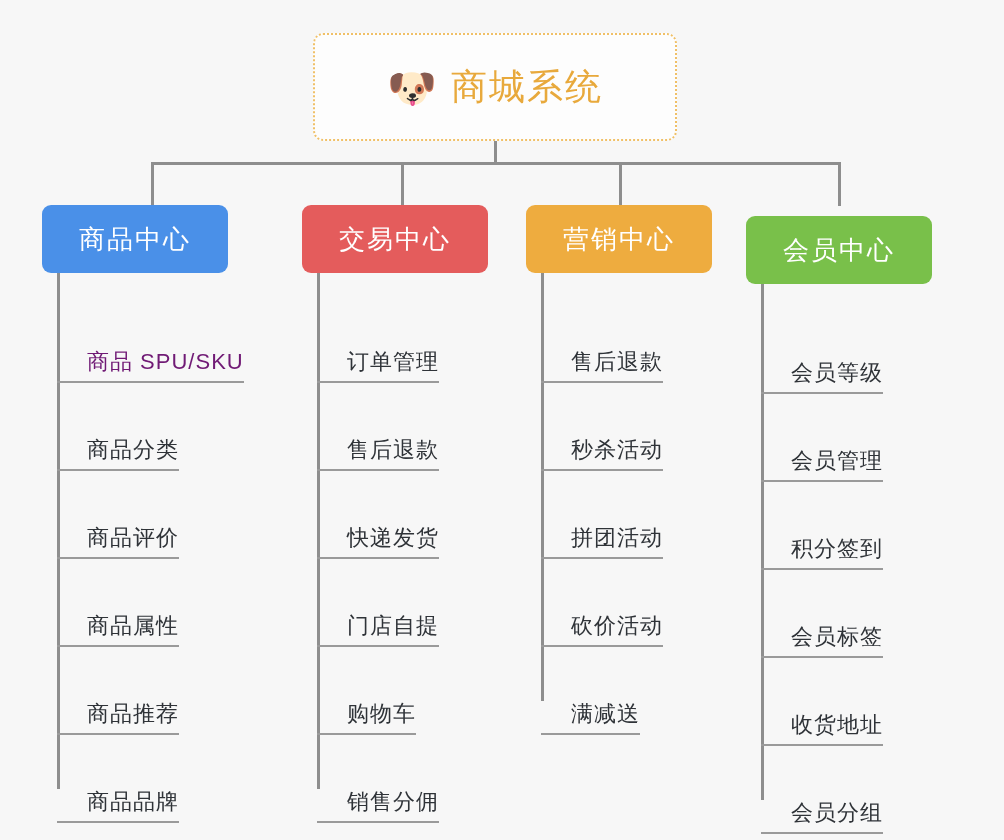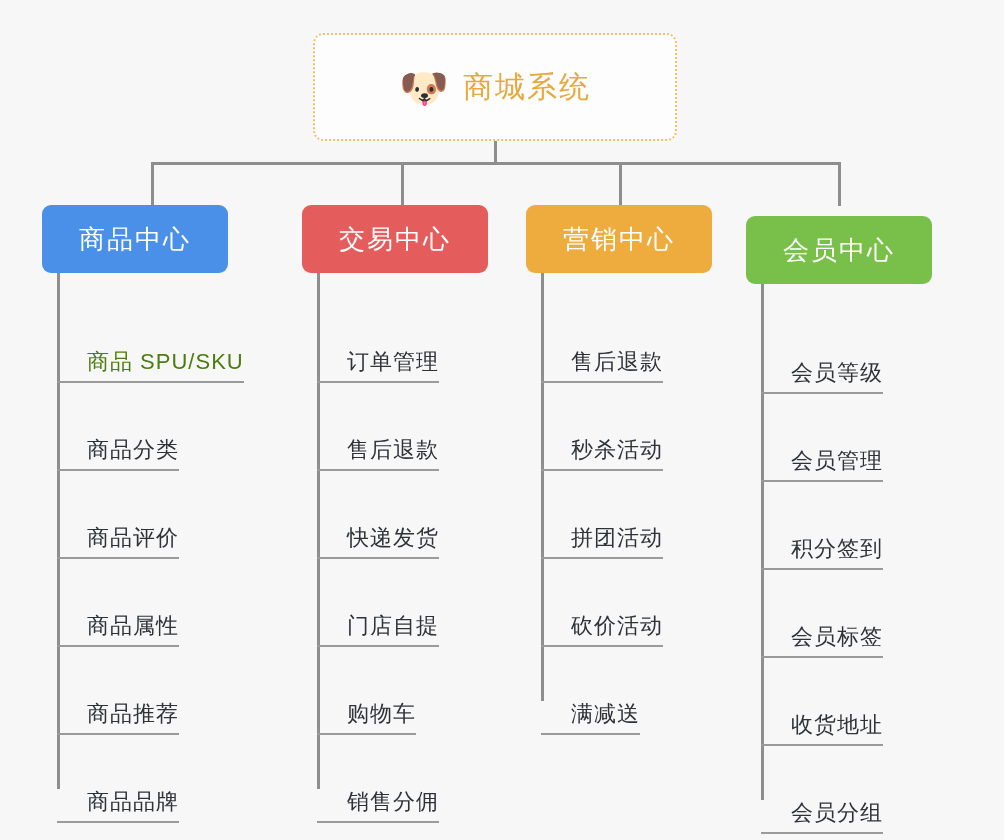--- a/index.html
+++ b/index.html
@@ -37,21 +37,21 @@
     justify-content: center;
     gap: 14px;
   }
   .root-icon {
     font-size: 40px;
     line-height: 1;
     display: inline-block;
     transform: translateY(1px);
   }
   .root-title {
-    font-size: 30px;
+    font-size: 36px;
     color: #e8a93c;
     letter-spacing: 2px;
     line-height: 1;
     white-space: nowrap;
   }
 
   
   .conn {
     position: absolute;
     background: #8e8e8e;
@@ -144,21 +144,21 @@
   <div class="conn conn-v" style="left: 401px; top: 162px; height: 44px; background: rgb(142, 142, 142);"></div>
   <div class="conn conn-v" style="left: 619px; top: 162px; height: 44px; background: rgb(142, 142, 142);"></div>
   <div class="conn conn-v" style="left: 838px; top: 162px; height: 44px; background: rgb(142, 142, 142);"></div>
 
   <div class="column col-0">
     <div class="cat-header" style="background: rgb(74, 144, 232);">
       <span>商品中心</span>
     </div>
     <div class="children" style="--spine: #8e8e8e;">
       <div class="leaf">
-          <span class="leaf-label" style="color: #4d7c0f; border-bottom-color: rgb(154, 154, 154);">商品 SPU/SKU</span>
+          <span class="leaf-label" style="color: #701a75; border-bottom-color: rgb(154, 154, 154);">商品 SPU/SKU</span>
           <span class="leaf-underline-ext" style="background: rgb(154, 154, 154); width: 30px;"></span>
         </div>
       <div class="leaf">
           <span class="leaf-label" style="color: rgb(47, 51, 56); border-bottom-color: rgb(154, 154, 154);">商品分类</span>
           <span class="leaf-underline-ext" style="background: rgb(154, 154, 154); width: 30px;"></span>
         </div>
       <div class="leaf">
           <span class="leaf-label" style="color: rgb(47, 51, 56); border-bottom-color: rgb(154, 154, 154);">商品评价</span>
           <span class="leaf-underline-ext" style="background: rgb(154, 154, 154); width: 30px;"></span>
         </div>

